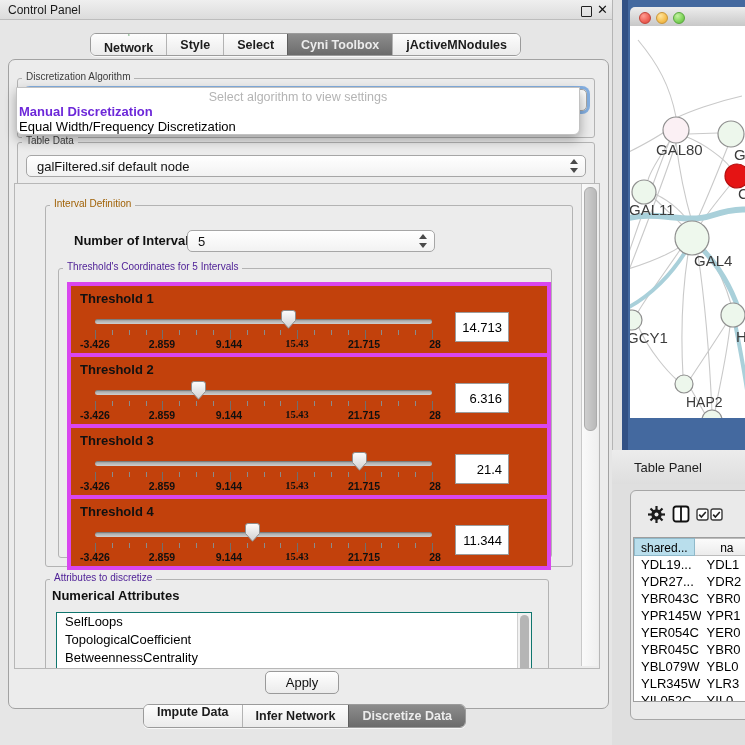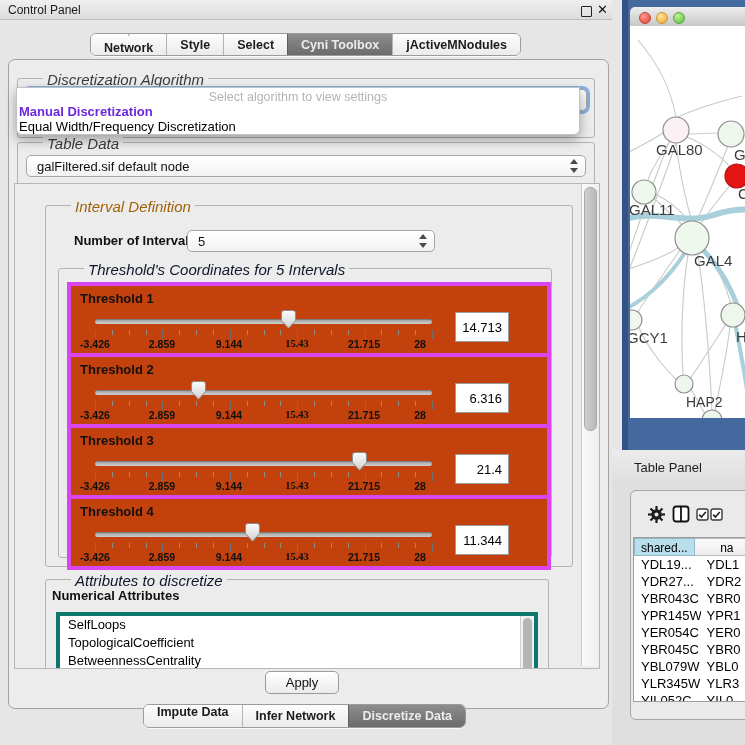--- a/index.html
+++ b/index.html
@@ -1,35 +1,35 @@
 <!DOCTYPE html>
 <html><head>
 <meta charset="utf-8">
 <style>
   html,body{margin:0;padding:0;}
   body{font-family:"Liberation Sans","DejaVu Sans",sans-serif;background:#e8e8e8;}
   #stage{position:relative;width:745px;height:745px;overflow:hidden;background:#e2e2e2;}
   .abs{position:absolute;}
   
-  #left-win{left:0;top:0;width:612px;height:745px;background:#e6e6e6;border-right:1px solid #b5b5b5;padding-left:16px;}
+  #left-win{left:0;top:0;width:612px;height:745px;background:#e6e6e6;border-right:1px solid #b5b5b5;}
   #titlebar{left:0;top:0;width:612px;height:19px;background:linear-gradient(#efefef,#dcdcdc);border-bottom:1px solid #bdbdbd;}
   #titlebar .t{position:absolute;left:8px;top:3px;font-size:12px;color:#1a1a1a;}
   .win-min{position:absolute;left:581px;top:6px;width:9px;height:9px;border:1.6px solid #222;border-radius:1px;}
   .win-close{position:absolute;left:597px;top:2px;font-size:13px;font-weight:bold;color:#111;}
   
   .segbar{display:flex;height:21px;border:1px solid #9b9b9b;border-radius:6px;background:#f4f4f4;box-shadow:0 1px 0 rgba(255,255,255,.7);overflow:hidden;}
   .seg{display:flex;align-items:center;gap:5px;padding:0 13px;font-size:12.5px;font-weight:bold;color:#1c1c1c;background:linear-gradient(#fdfdfd,#ebebeb);border-left:1px solid #b3b3b3;white-space:nowrap;}
   .seg:first-child{border-left:none;flex-direction:column;}
   .seg.sel{background:linear-gradient(#8d8d8d,#6c6c6c);color:#ececec;border-left-color:#5e5e5e;}
   
   #content{left:8px;top:59px;width:599px;height:648px;background:#ececec;border:1px solid #a2a2a2;border-radius:7px;}
   .group{position:absolute;border:1px solid #b3b3b3;border-radius:3px;}
-  .group-title{position:absolute;top:-8px;left:25px;background:#ececec;padding:0 4px;font-size:15px;white-space:nowrap;font-style:italic;}
+  .group-title{position:absolute;top:-8px;left:4px;background:#ececec;padding:0 4px;font-size:10px;white-space:nowrap;}
   .gt-green{color:#a16207;}
-  .gt-blue{color:#0f172a;}
+  .gt-blue{color:#4c1d95;}
   .gt-gray{color:#3c3c3c;}
   
   .combo{position:absolute;background:linear-gradient(#ffffff,#f2f2f2);border:1px solid #a6a6a6;border-radius:5px;height:20px;}
   .combo .val{position:absolute;left:10px;top:3px;font-size:13px;color:#111;white-space:nowrap;}
   .spinner{position:absolute;right:7px;top:3px;width:9px;height:14px;}
   .spinner i{position:absolute;left:1px;width:0;height:0;border-left:4px solid transparent;border-right:4px solid transparent;}
   .spinner .up{top:0;border-bottom:5px solid #4a4a4a;}
   .spinner .dn{bottom:0;border-top:5px solid #4a4a4a;}
   .focus-ring{box-shadow:0 0 0 3px rgba(97,155,221,.75);}
   
@@ -42,25 +42,25 @@
   #main-sb{left:581px;top:184px;width:16px;height:482px;background:linear-gradient(90deg,#fafafa,#efefef);border-left:1px solid #c9c9c9;z-index:5;}
   #main-sb .thumb{position:absolute;left:2px;top:3px;width:11px;height:242px;background:linear-gradient(90deg,#cfcfcf,#b9b9b9);border-radius:6px;border:1px solid #ababab;}
   .label-b{font-size:13px;font-weight:bold;color:#111;white-space:nowrap;}
   
   .tpanel{position:absolute;left:64px;width:476px;height:67px;background:#c2410c;border:4px solid #d946ef;}
   .tpanel .tl{position:absolute;left:9px;top:5px;}
   .track{position:absolute;left:24px;top:33px;width:337px;height:5px;border-radius:3px;background:linear-gradient(#9d9d9d,#cfcfcf);box-shadow:inset 0 1px 1px rgba(0,0,0,.25);}
   .ticks-mi{position:absolute;left:24px;top:44px;width:338px;height:5px;background:repeating-linear-gradient(to right,#8b8b8b 0 1px,transparent 1px 16.85px);}
   .ticks-ma{position:absolute;left:24px;top:44px;width:338px;height:9px;background:repeating-linear-gradient(to right,#6f6f6f 0 1px,transparent 1px 67.4px);}
   .tick-lab{position:absolute;top:52px;transform:translateX(-50%);font-size:10.5px;font-weight:bold;color:#101010;}
-  .p0{left:24px;} .p1{left:91px;} .p2{left:158px;} .p3{left:226px;font-family:Liberation Serif, serif;} .p4{left:293px;} .p5{left:349px;text-align:right;}
+  .p0{left:24px;} .p1{left:91px;} .p2{left:158px;} .p3{left:226px;font-family:Liberation Serif, serif;} .p4{left:293px;} .p5{left:364px;text-align:right;}
   .thumb-svg{position:absolute;top:24px;width:15px;height:19px;z-index:3;}
   .valbox{position:absolute;left:384px;top:26px;width:54px;height:30px;background:#fff;border:1px solid #9c9c9c;font-family:"Liberation Sans",sans-serif;font-size:13px;color:#000;text-align:right;padding:0 6px 0 0;box-sizing:border-box;}
   
-  #attr-list{position:absolute;left:10px;top:32px;width:474px;height:66px;background:#fff;border:4px solid #0f766e;overflow:hidden;}
+  #attr-list{position:absolute;left:10px;top:32px;width:474px;height:66px;background:#fff;border:1px solid #0f766e;overflow:hidden;}
   .li{height:18px;line-height:18px;padding-left:8px;font-size:13px;color:#000;white-space:nowrap;}
   #attr-sb{position:absolute;right:0;top:0;width:13px;height:100%;background:#f1f1f1;border-left:1px solid #d0d0d0;}
   #attr-sb .thumb{position:absolute;left:1.5px;top:2px;width:9px;height:60px;background:#b5b5b5;border-radius:5px;}
   
   .mac-btn{display:flex;align-items:center;justify-content:center;background:linear-gradient(#ffffff,#ebebeb);border:1px solid #9a9a9a;border-radius:5px;font-size:13px;color:#111;}
   
   #net-frame{left:622px;top:0;width:123px;height:450px;background:#44699f;box-shadow:inset 6px 0 0 rgba(23,45,92,.38);}
   #net-titlebar{left:630px;top:7px;width:115px;height:19px;background:linear-gradient(#ededed,#c8c8c8);border-bottom:1px solid #9f9f9f;border-radius:5px 0 0 0;}
   .tl-dot{position:absolute;top:4.5px;width:10px;height:10px;border-radius:50%;}
   .dot-red{left:9px;background:radial-gradient(circle at 35% 30%,#ff9d92,#ee6156 60%,#d5473c);border:1px solid #c14339;}

